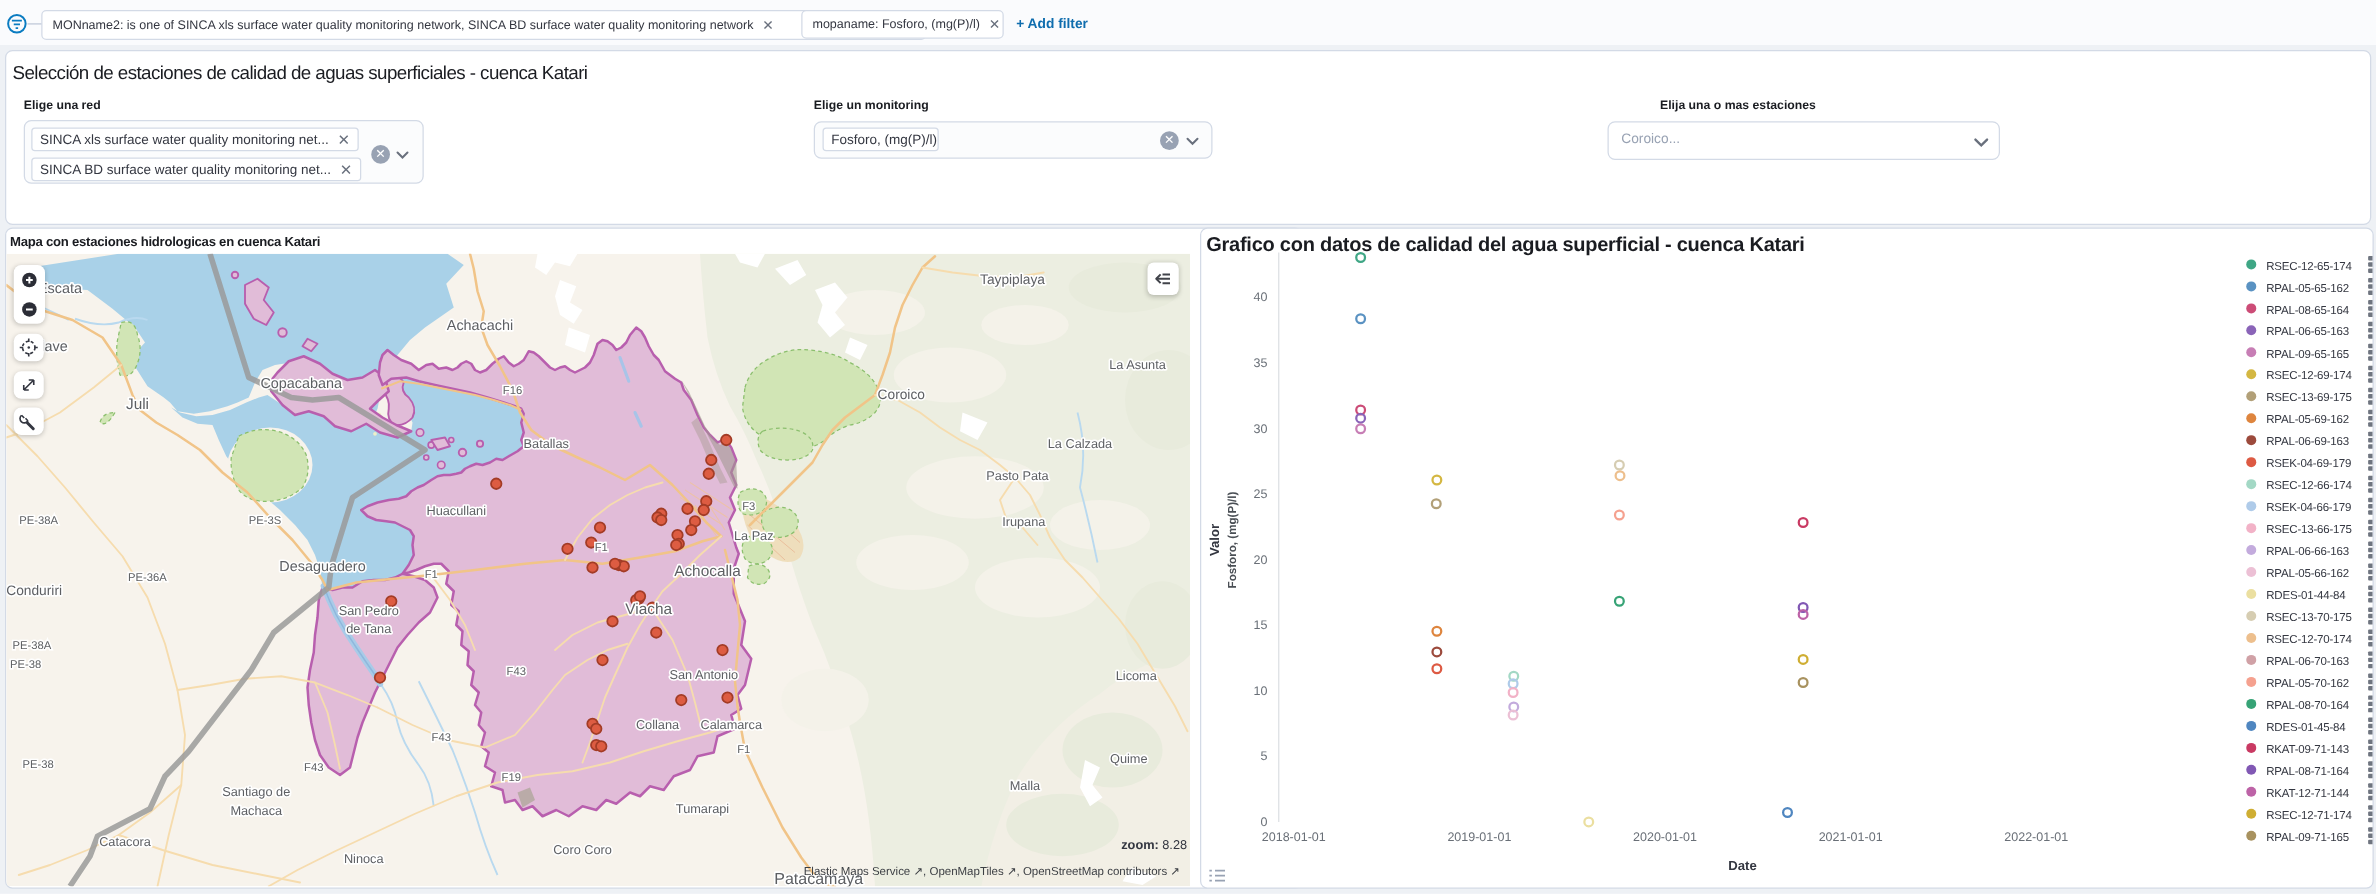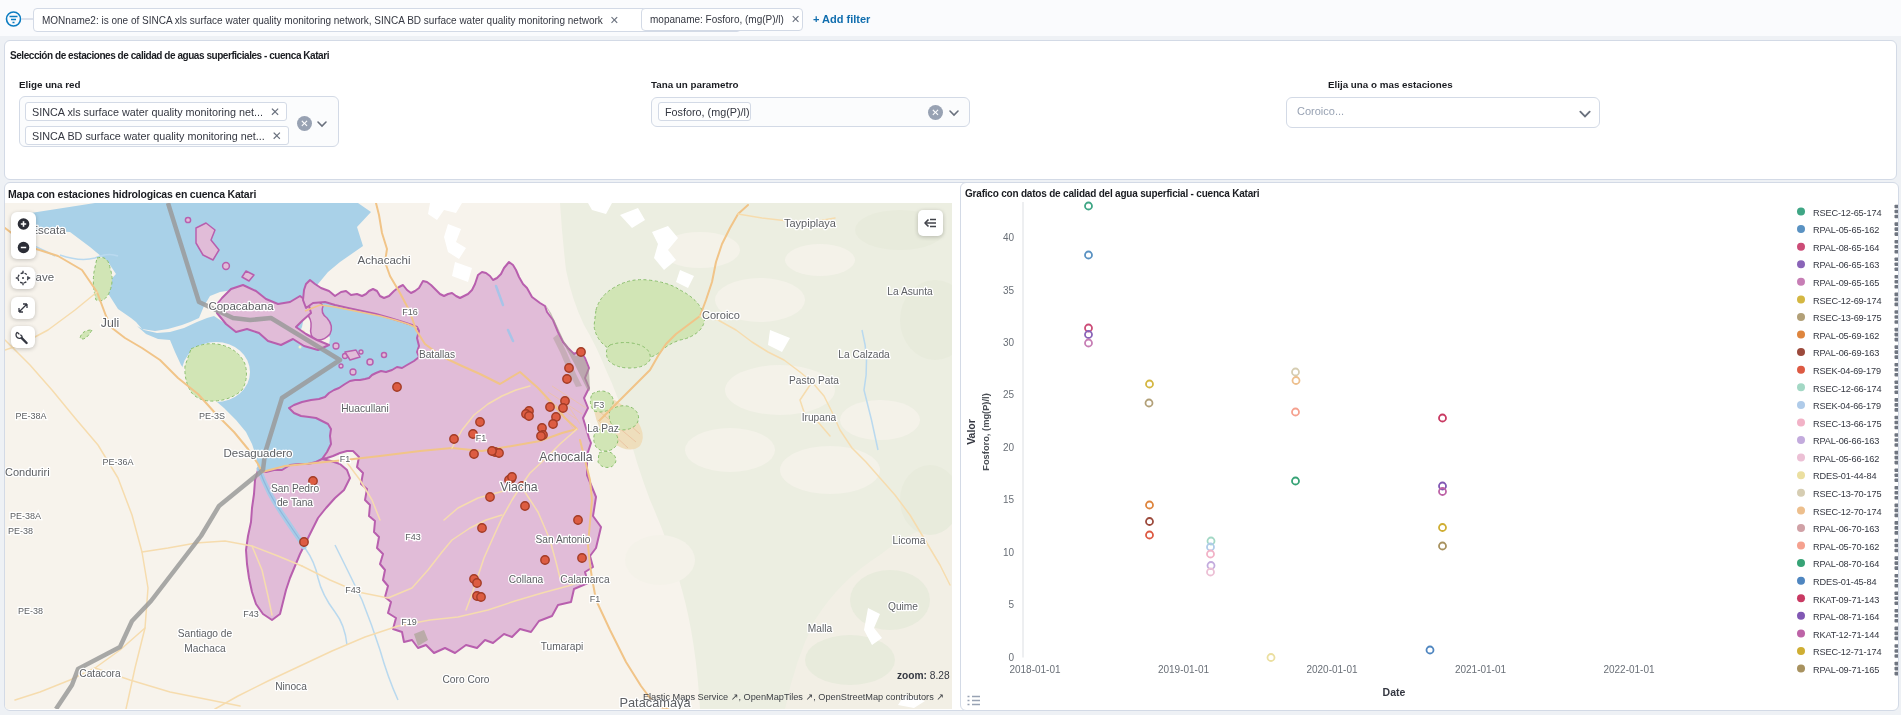--- a/index.html
+++ b/index.html
@@ -7,21 +7,21 @@
 .abs { position:absolute; }
 .panel { position:absolute; background:#fff; border:1px solid #d3dae6; border-radius:6px; }
 .pill { position:absolute; background:#fff; border:1px solid #d3dae6; border-radius:4px; font-size:10px; color:#343741; display:flex; align-items:center; padding:0 8px; white-space:nowrap; }
 .pill .x { color:#69707d; margin-left:7px; font-size:11px; flex:0 0 auto; }
 .lbl { position:absolute; font-size:9.8px; font-weight:bold; color:#1a1c21; }
 .combo { position:absolute; background:#fbfcfd; border:1px solid #d3dae6; border-radius:6px; box-shadow:0 0 transparent; }
 .cpill { position:absolute; background:#fff; border:1px solid #d3dae6; border-radius:3px; font-size:10.8px; color:#343741; display:flex; align-items:center; padding:0 6px; white-space:nowrap; }
 .cpill .x { color:#69707d; margin-left:7px; font-size:12px; }
 .clearbtn { position:absolute; width:15px; height:15px; border-radius:50%; background:#98a2b3; color:#fff; font-size:10px; line-height:15px; text-align:center; }
 .chev { position:absolute; width:12px; height:12px; }
-.ptitle { position:absolute; font-size:10px; font-weight:bold; color:#1a1c21; letter-spacing:-0.45px; }
+.ptitle { position:absolute; font-size:15px; font-weight:normal; color:#1a1c21; letter-spacing:-0.45px; }
 </style>
 </head>
 <body>
 <div class="abs" style="left:0;top:36px;width:1901px;height:679px;background:#eef1f5;"></div>
 
 <svg class="abs" style="left:5px;top:10px" width="30" height="18" viewBox="0 0 30 18">
   <circle cx="8.5" cy="9" r="7" fill="none" stroke="#0b7cc1" stroke-width="1.6"></circle>
   <path d="M4.5 6.5 H12.5 M6 9.5 H11 M7.5 12.5 h2" stroke="#0b7cc1" stroke-width="1.4" fill="none"></path>
   <path d="M17 9 H30" stroke="#cfd6e2" stroke-width="1.4"></path>
 </svg>
@@ -34,21 +34,21 @@
 
 <div class="lbl" style="left:19px;top:79px;">Elige una red</div>
 <div class="combo" style="left:19px;top:96px;width:320px;height:51px;"></div>
 <div class="cpill" style="left:25px;top:102px;height:19px;">SINCA xls surface water quality monitoring net...<span class="x">✕</span></div>
 <div class="cpill" style="left:25px;top:126px;height:19px;">SINCA BD surface water quality monitoring net...<span class="x">✕</span></div>
 <div class="clearbtn" style="left:297px;top:116px;">✕</div>
 <svg class="chev" style="left:316px;top:118px;" viewBox="0 0 12 12">
     <path d="M2 4 L6 8 L10 4" fill="none" stroke="#69707d" stroke-width="1.6" stroke-linecap="round"></path>
   </svg>
 
-<div class="lbl" style="left:651px;top:79px;">Tana un parametro</div>
+<div class="lbl" style="left:651px;top:79px;">Elige un monitoring</div>
 <div class="combo" style="left:651px;top:97px;width:319px;height:30px;"></div>
 <div class="cpill" style="left:658px;top:102px;height:19px;width:93px;overflow:hidden;">Fosforo, (mg(P)/l)</div>
 <div class="clearbtn" style="left:928px;top:105px;">✕</div>
 <svg class="chev" style="left:948px;top:107px;" viewBox="0 0 12 12">
     <path d="M2 4 L6 8 L10 4" fill="none" stroke="#69707d" stroke-width="1.6" stroke-linecap="round"></path>
   </svg>
 
 <div class="lbl" style="left:1286px;top:79px;padding-left:42px;">Elija una o mas estaciones</div>
 <div class="combo" style="left:1286px;top:97px;width:314px;height:31px;background:#fff;"></div>
 <div class="abs" style="left:1297px;top:105px;font-size:11px;color:#98a2b3;">Coroico...</div>
@@ -297,21 +297,21 @@
  <path d="M10.8 12.2 L15.6 17" stroke="#343741" stroke-width="2.4" stroke-linecap="round"></path>
 </svg>
 <div class="abs" style="left:913px;top:27px;width:25px;height:26px;background:#fff;border-radius:5px;box-shadow:0 1px 4px rgba(0,0,0,.22);"></div>
 <svg class="abs" style="left:913px;top:27px;" width="25" height="26" viewBox="0 0 25 26">
  <path d="M12 9.5 h6 M7 13 h11 M12 16.5 h6" stroke="#41434a" stroke-width="1.6" fill="none"></path>
  <path d="M10.5 9.5 L7 13 L10.5 16.5" stroke="#41434a" stroke-width="1.6" fill="none" stroke-linejoin="round"></path>
 </svg>
 </div>
 
 <div class="panel" style="left:960px;top:182px;width:939px;height:529px;overflow:hidden;">
-  <div style="position:absolute;left:4px;top:5px;font-size:10px;font-weight:bold;color:#1a1c21;letter-spacing:-0.2px;">Grafico con datos de calidad del agua superficial - cuenca Katari</div>
+  <div style="position:absolute;left:4px;top:5px;font-size:16px;font-weight:bold;color:#1a1c21;letter-spacing:-0.2px;">Grafico con datos de calidad del agua superficial - cuenca Katari</div>
   <div id="chartwrap" style="position:absolute;left:0;top:0;width:939px;height:529px;">
   <svg width="939" height="529" viewBox="960 182 939 529" font-family="Liberation Sans, sans-serif">
 
     <line x1="1022" y1="201" x2="1022" y2="656.5" stroke="#dcdfe3" stroke-width="1"></line>
     <g font-size="10" fill="#696f77" text-anchor="end">
       <text x="1013" y="659.6">0</text>
       <text x="1013" y="607.2">5</text>
       <text x="1013" y="554.7">10</text>
       <text x="1013" y="502.3">15</text>
       <text x="1013" y="449.9">20</text>

